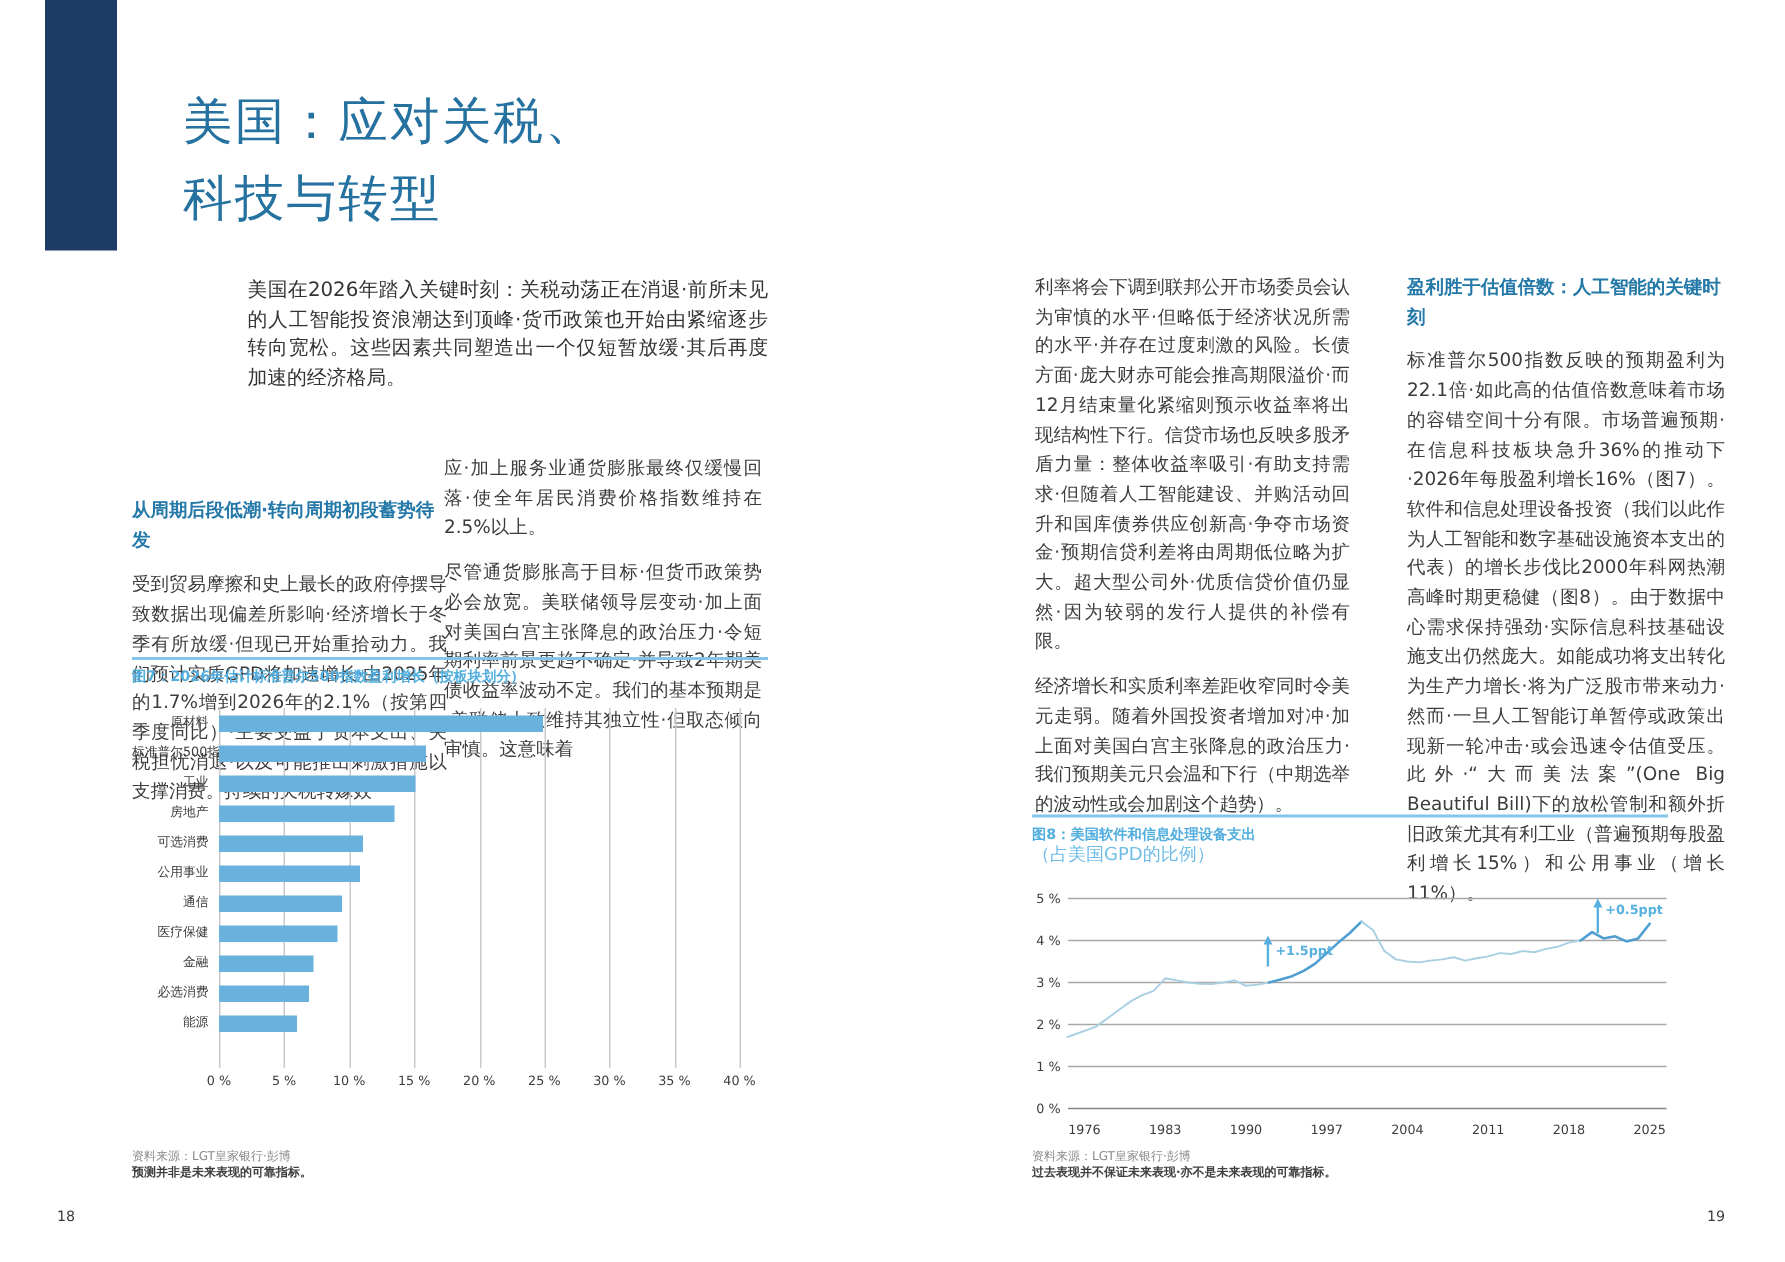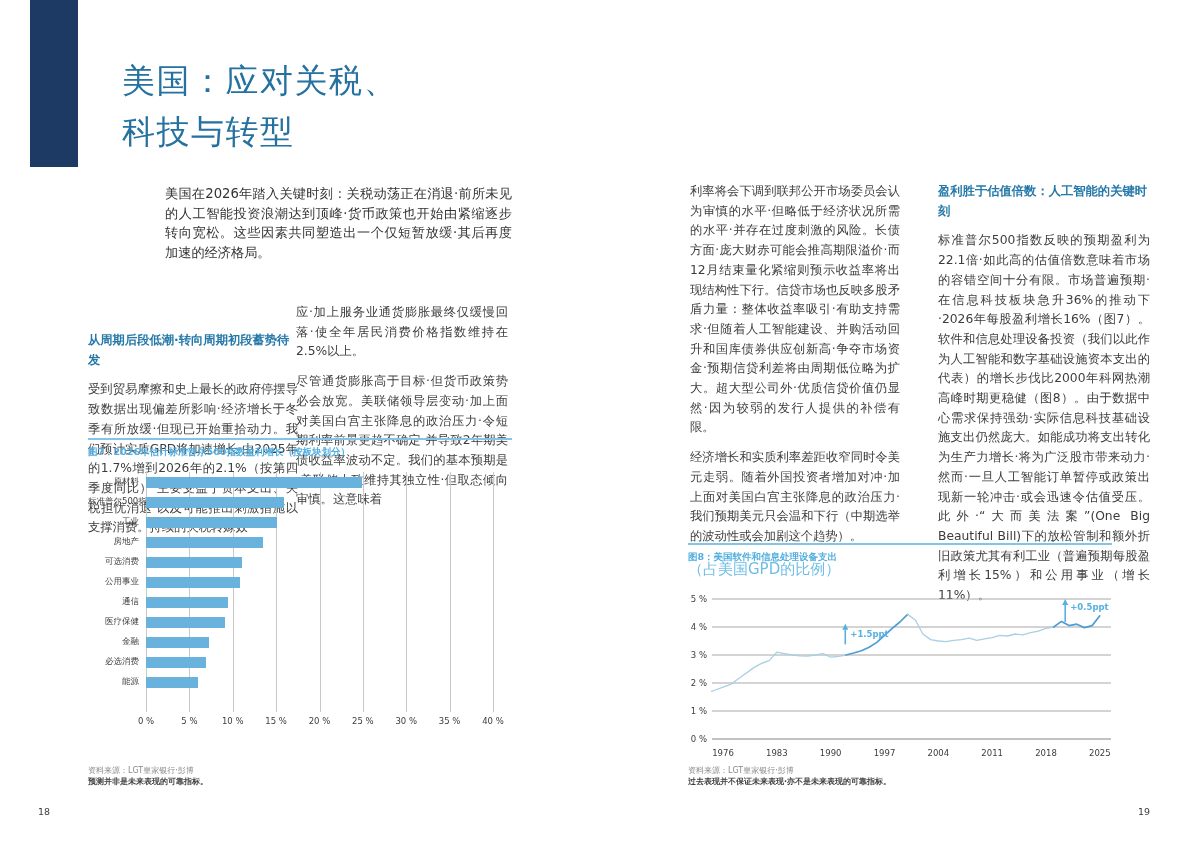--- a/index.html
+++ b/index.html
@@ -20,21 +20,21 @@
   .col { position:absolute; font-size:12.3px; line-height:19.7px; text-align:justify; color:#3c3c3c; }
   .col p + p { margin-top:10px; }
   .col-heading { color:#2579a8; font-weight:bold; text-align:left; }
   #col1 { left:88px;  top:303px; width:210px;margin-top:28px; }
   #col2 { left:296px; top:303px; width:212px; }
   #col3 { left:690px; top:182px; width:210px; }
   #col4 { left:938px; top:182px; width:212px; }
 
   .chart-head .rule { border-top:2px solid #82c5e9; }
   .chart-head .chart-title { margin-top:5px; font-size:9.5px; font-weight:bold; color:#51aede; line-height:13px; }
-  .chart-head .chart-subtitle { font-size:15px; color:#6fbde6; line-height:13px; }
+  .chart-head .chart-subtitle { font-size:12px; color:#6fbde6; line-height:13px; }
 
   #chart7 { position:absolute; left:88px; top:438px; width:424px; }
   #bar-plot { position:relative; margin-top:14px; height:240px; }
   .bar-grid { position:absolute; top:0; bottom:0; width:1px; background:#c9c9c9; }
   .bar-row { position:relative; display:flex; align-items:center; height:20px; }
   .bar-label { width:58px; padding-right:7px; text-align:right; font-size:8.5px; color:#3c3c3c; white-space:nowrap; }
   .bar { height:11px; background:#69b2dd; }
   #bar-xlabels { position:relative; height:14px; margin-top:4px; }
   #bar-xlabels span { position:absolute; transform:translateX(-50%); font-size:8.5px; color:#3c3c3c; white-space:nowrap; }
 

